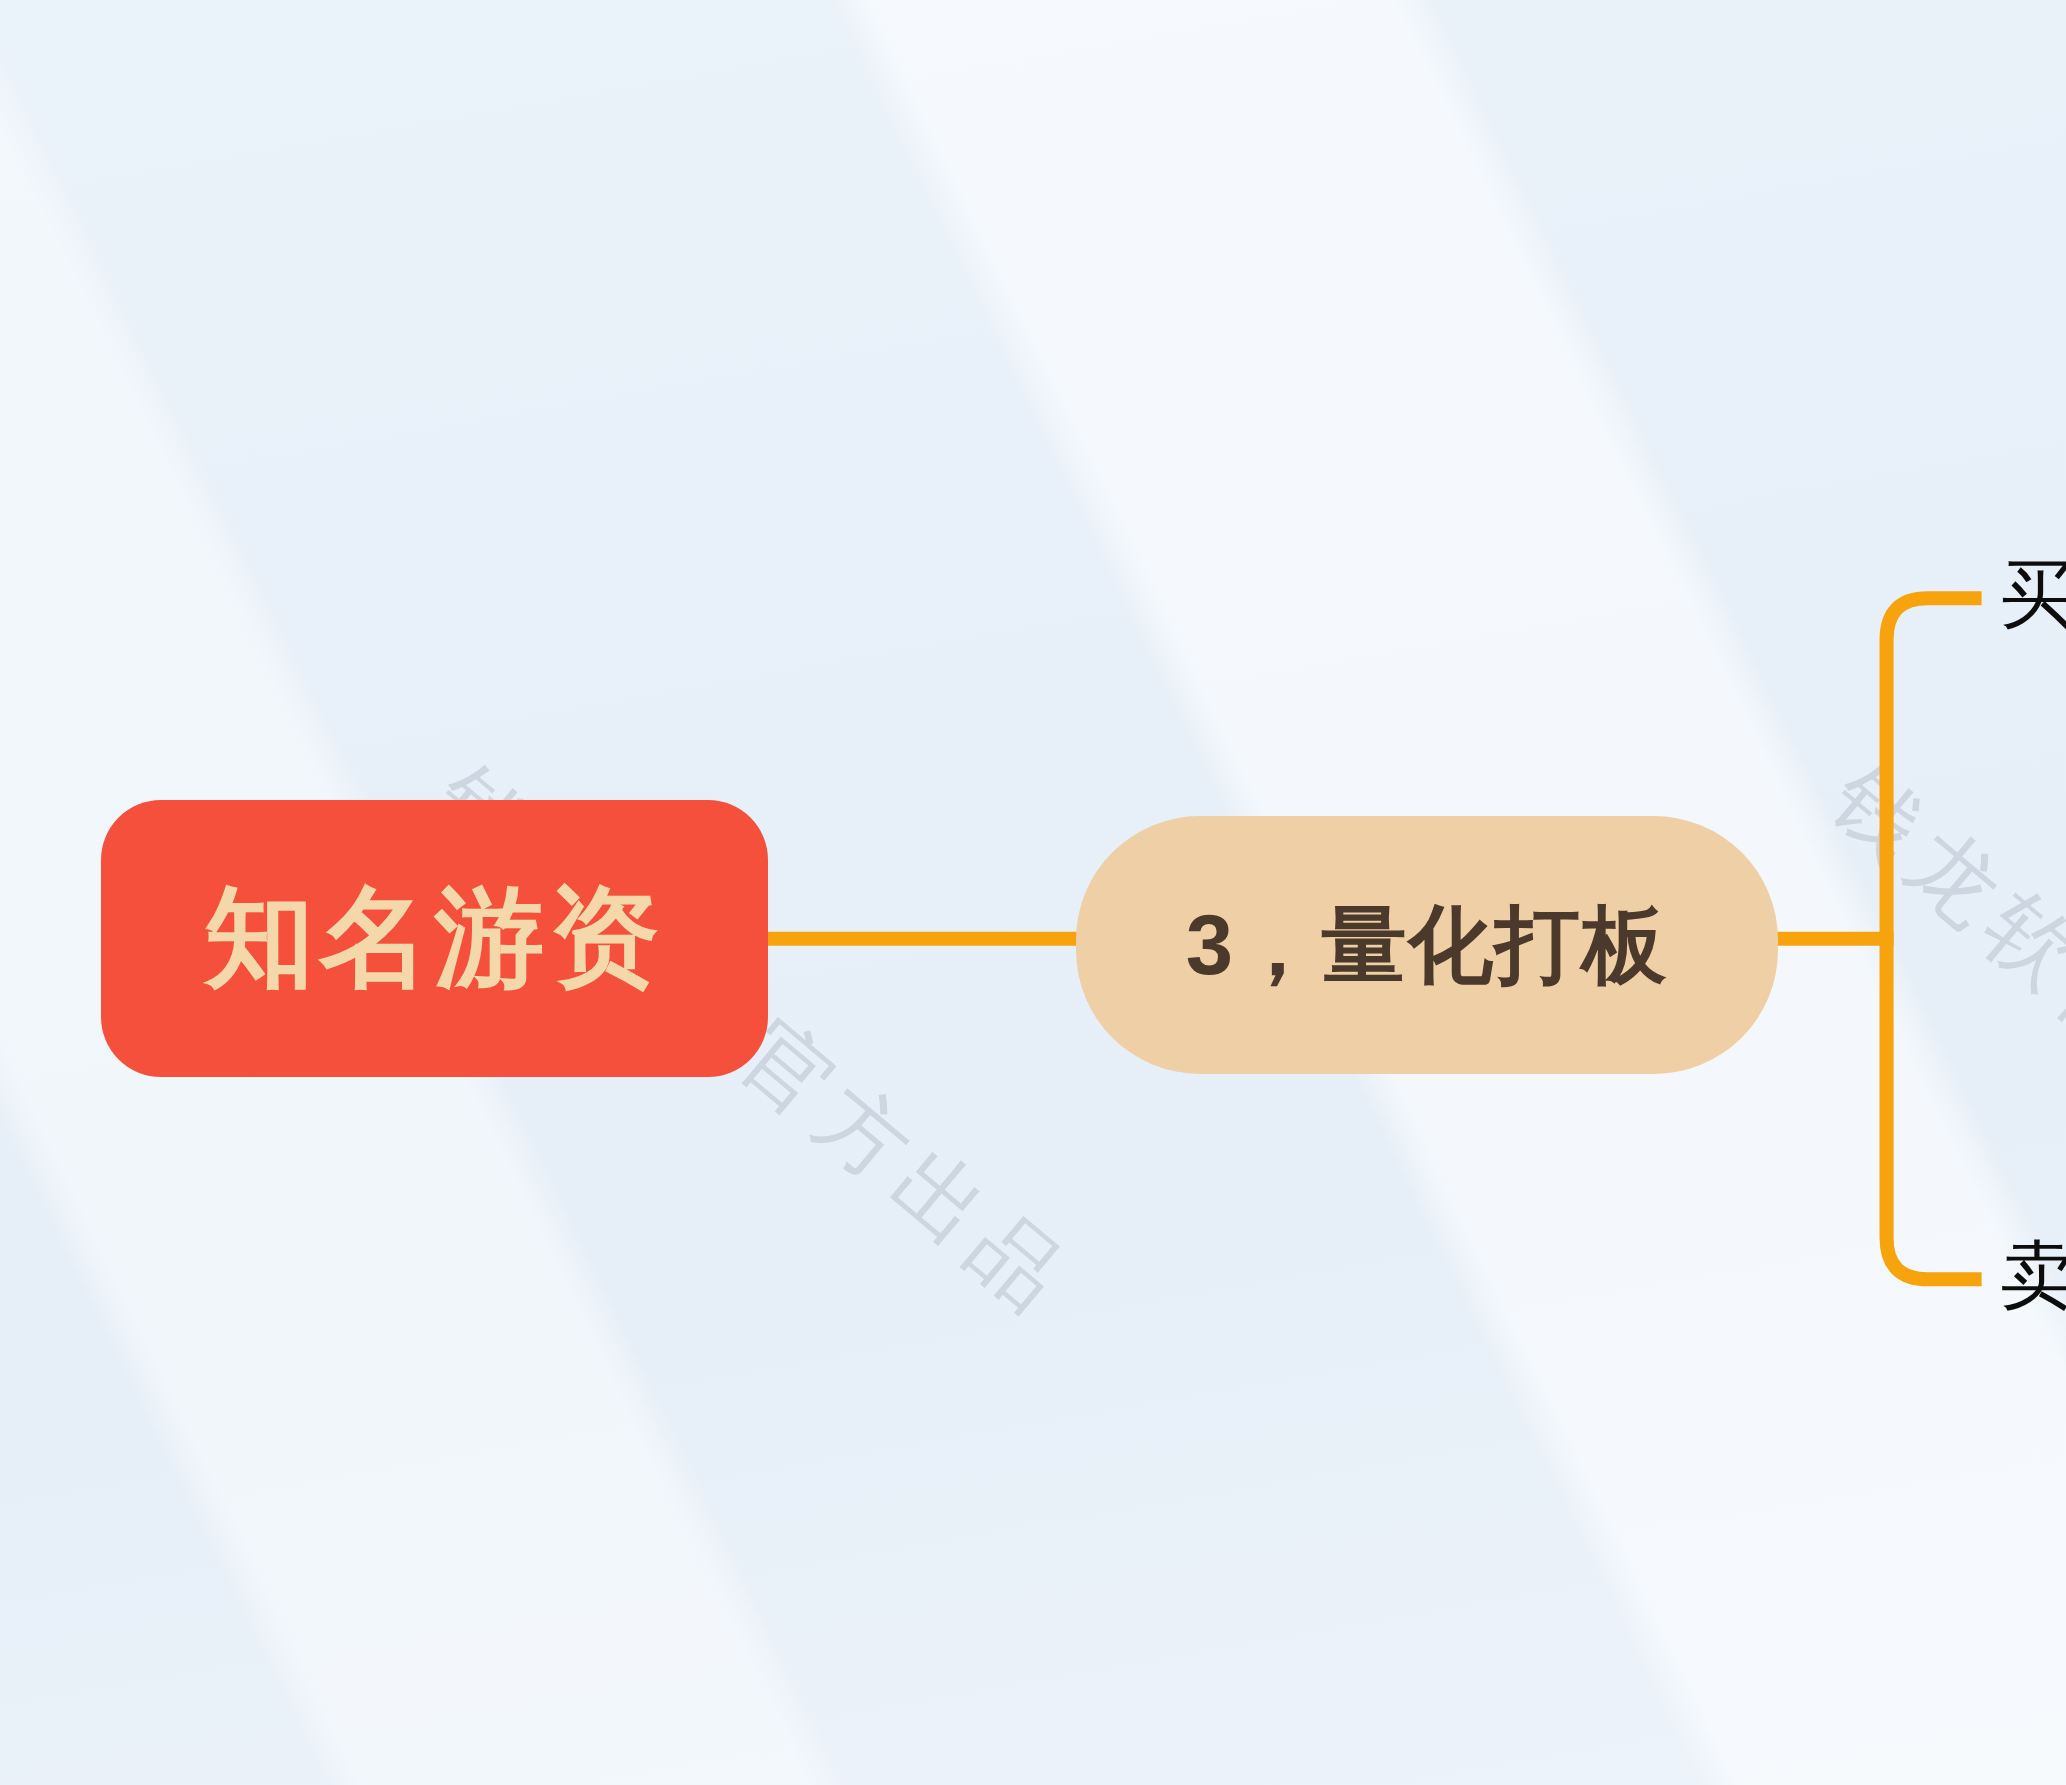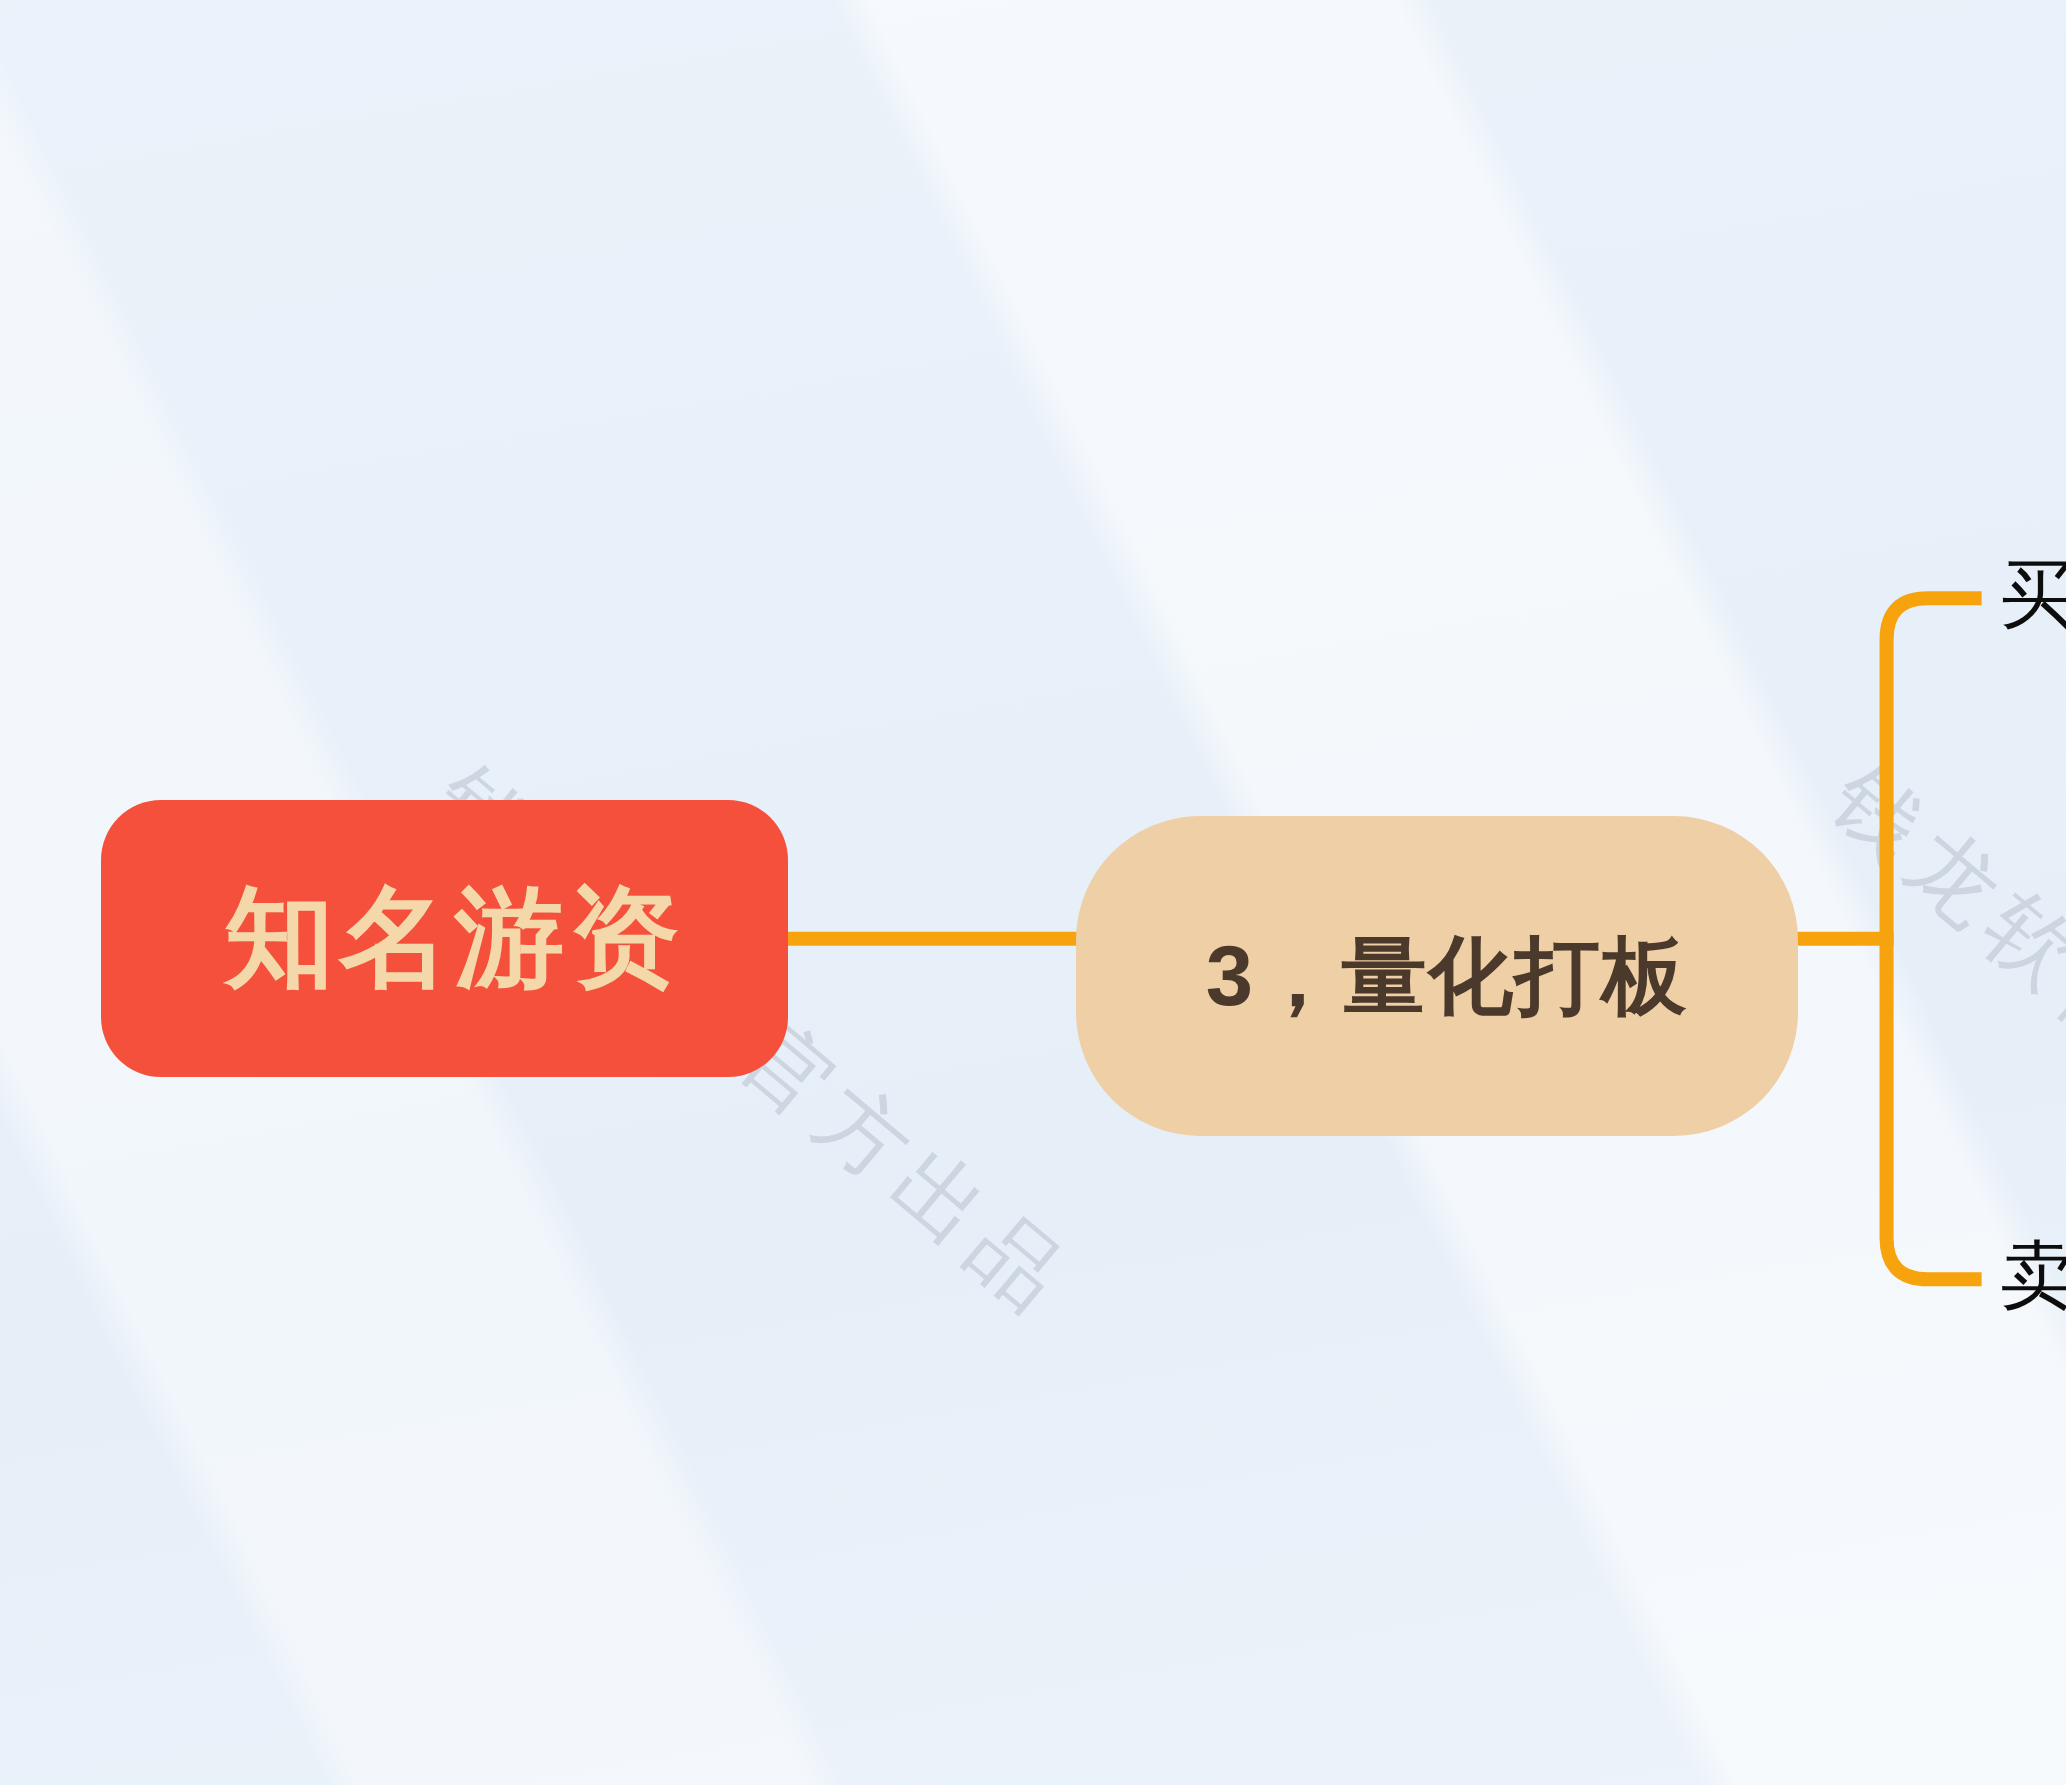--- a/index.html
+++ b/index.html
@@ -14,29 +14,29 @@
     background:
       linear-gradient(64deg, rgba(255,255,255,0) 42%, rgba(255,255,255,0.55) 43%, rgba(255,255,255,0.55) 56%, rgba(255,255,255,0) 57%),
       linear-gradient(64deg, rgba(255,255,255,0) 8%, rgba(255,255,255,0.45) 9%, rgba(255,255,255,0.45) 20%, rgba(255,255,255,0) 21%),
       linear-gradient(244deg, rgba(226,228,244,0.6) 4%, rgba(226,228,244,0) 14%),
       linear-gradient(170deg, #eaf2fa 0%, #e6eff8 60%, #eef4fb 100%);
   }
   .links{position:absolute;left:0;top:0;z-index:3;}
   .links path{fill:none;stroke:var(--connector);stroke-width:34px;stroke-linecap:butt;stroke-linejoin:round;}
   .node{
     position:absolute;display:flex;align-items:center;justify-content:center;
-    white-space:nowrap;z-index:4;padding-left:20px;
+    white-space:nowrap;z-index:4;
   }
   .root-node{
     left:101px;top:800px;width:667px;height:277px;
     background:var(--root-fill);border-radius:60px;
     color:var(--root-text);font-size:110px;font-weight:700;letter-spacing:5px;
   }
   .topic-node{
-    left:1076px;top:816px;width:702px;height:320px;
+    left:1076px;top:816px;width:702px;height:258px;
     background:var(--topic-fill);border-radius:124px;
     color:var(--topic-text);font-size:85px;font-weight:700;letter-spacing:1.7px;
   }
   .branch-label{
     position:absolute;left:2000px;transform:translateY(-52%);
     color:var(--label-text);font-size:75px;font-weight:400;letter-spacing:2.5px;
     white-space:nowrap;z-index:4;
   }
   .wm{
     position:absolute;z-index:1;

